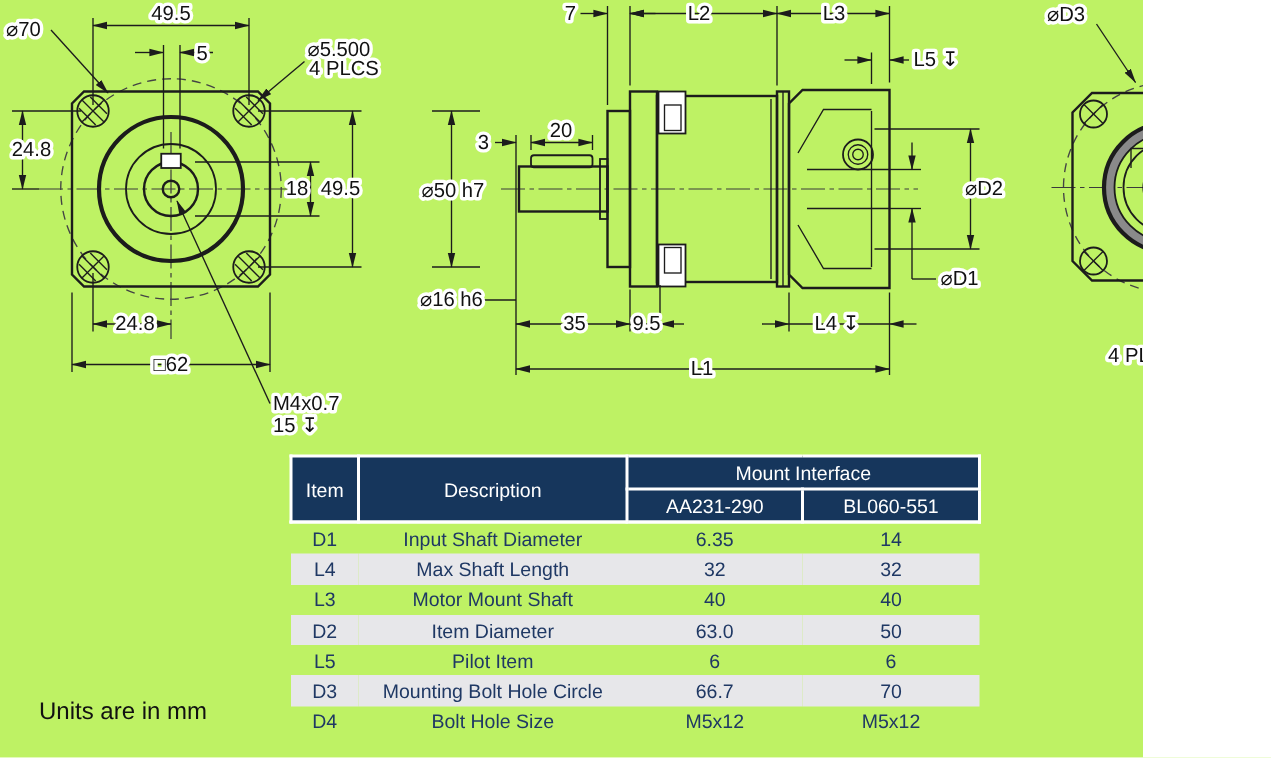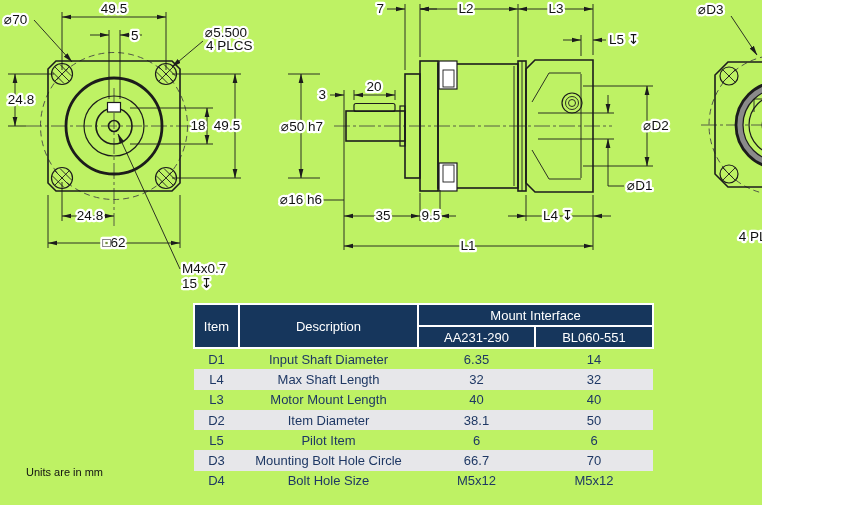--- a/index.html
+++ b/index.html
@@ -22,21 +22,21 @@
   .mid{text-anchor:middle;}
   .end{text-anchor:end;}
   
   .spec-table{position:absolute;left:193px;top:303px;border-collapse:collapse;
       table-layout:fixed;font-size:13px;color:#1f3864;text-align:center;}
   .spec-table th{background:#16365c;color:#fff;font-weight:400;
       border:2px solid #fff;padding:0;height:20px;}
   .spec-table td{padding:0;height:20.3px;border:none;}
   .spec-table tbody tr:nth-child(even){background:#e7e7ea;}
   .c-item{width:45px;} .c-desc{width:179px;} .c-m1{width:117px;} .c-m2{width:118px;}
-  .units-note{position:absolute;left:26px;top:466px;font-size:11px;color:#111;}
+  .units-note{position:absolute;left:26px;top:466px;font-size:16px;color:#111;}
 </style>
 </head>
 <body>
 
 <div id="stage">
 
 <svg width="850" height="300" viewBox="0 0 850 300">
   <defs>
     <marker id="ah" viewBox="0 0 10 6" refX="9.5" refY="3" markerWidth="11" markerHeight="6.6" orient="auto">
       <path d="M10,3 L0,0.5 L0,5.5 Z" fill="#1c1c1c"></path>
@@ -251,28 +251,28 @@
       <td>14</td>
     </tr>
     <tr>
       <td>L4</td>
       <td>Max Shaft Length</td>
       <td>32</td>
       <td>32</td>
     </tr>
     <tr>
       <td>L3</td>
-      <td>Motor Mount Length</td>
+      <td>Motor Mount Shaft</td>
       <td>40</td>
       <td>40</td>
     </tr>
     <tr>
       <td>D2</td>
       <td>Item Diameter</td>
-      <td>38.1</td>
+      <td>63.0</td>
       <td>50</td>
     </tr>
     <tr>
       <td>L5</td>
       <td>Pilot Item</td>
       <td>6</td>
       <td>6</td>
     </tr>
     <tr>
       <td>D3</td>

